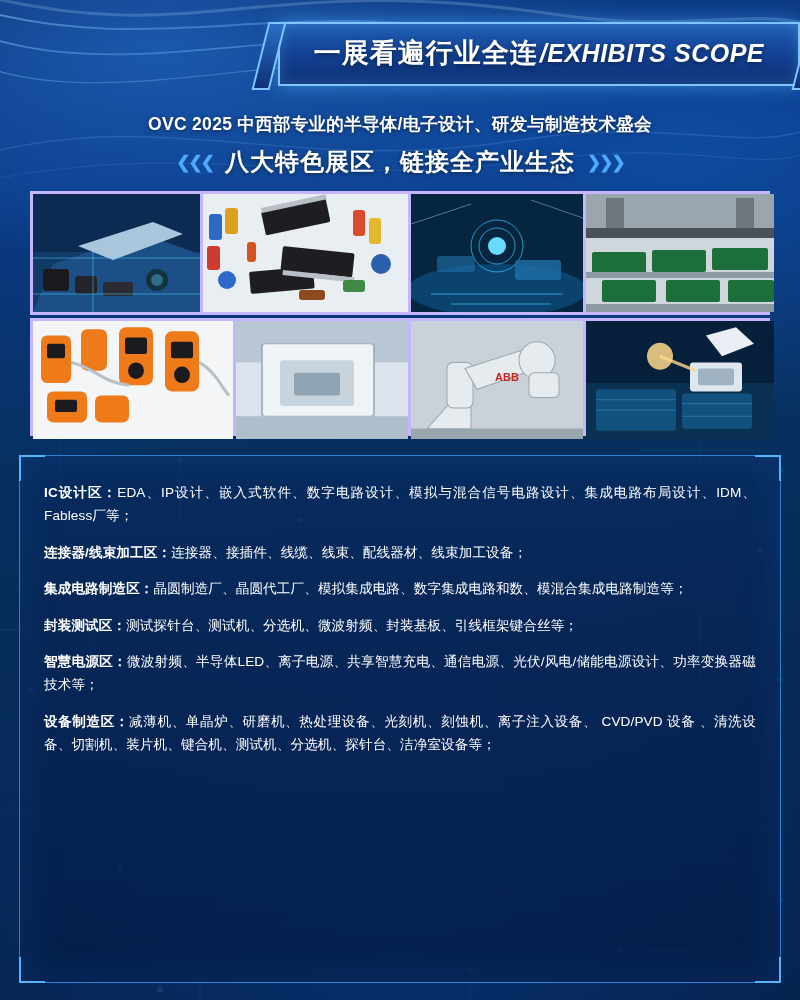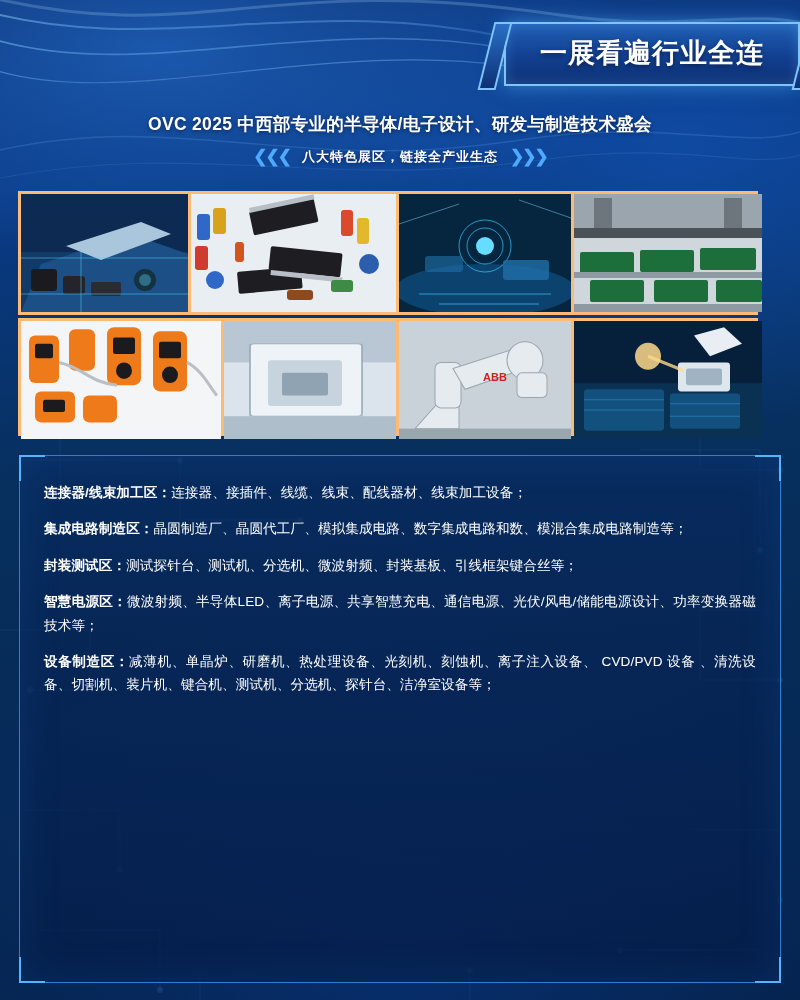--- a/index.html
+++ b/index.html
@@ -64,31 +64,31 @@
   .subhead {
     position: absolute; left: 0; top: 112px; width: 800px; text-align: center;
     color: #ffffff; font-size: 17.5px; font-weight: bold; letter-spacing: 0.3px;
     text-shadow: 0 1px 4px rgba(0,0,0,0.5);
   }
   .subhead2 {
     position: absolute; left: 0; top: 146px; width: 800px;
     display: flex; align-items: center; justify-content: center; gap: 12px;
   }
   .subhead2 .txt {
-    color: #ffffff; font-size: 13px; font-weight: bold; letter-spacing: 1px;
+    color: #ffffff; font-size: 24px; font-weight: bold; letter-spacing: 1px;
     text-shadow: 0 1px 4px rgba(0,0,0,0.5);
   }
   .chev { color: #4fa9ff; font-size: 17px; font-weight: bold; letter-spacing: -2px; }
 
   
   .gallery {
-    position: absolute; left: 18px; top: 191px; width: 740px; height: 242px;
+    position: absolute; left: 30px; top: 191px; width: 740px; height: 242px;
     display: grid; grid-template-columns: 167px 205px 172px 188px;
     grid-template-rows: 118px 118px; gap: 3px;
-    background: #fdba74; padding: 3px;
+    background: #c4b5fd; padding: 3px;
   }
   .gallery.row2 { grid-template-columns: 200px 172px 172px 188px; }
   .cell { position: relative; overflow: hidden; }
   .cell svg { position: absolute; inset: 0; width: 100%; height: 100%; }
 
   
   .panel {
     position: absolute; left: 19px; top: 455px; width: 762px; height: 528px;
     border: 1.5px solid #2f7fd0;
     background: linear-gradient(180deg, rgba(8,40,95,0.55), rgba(5,28,70,0.75));
@@ -159,20 +159,21 @@
         <circle cx="160" cy="560" r="3"></circle>
       <circle cx="620" cy="520" r="3"></circle>
         <circle cx="470" cy="540" r="3"></circle>
     </g>
   </svg>
 </div>
 
 <div class="ribbon-wrap">
   <div class="ribbon">
     <span class="cn">一展看遍行业全连</span>
+    <span class="en">/EXHIBITS SCOPE</span>
   </div>
 </div>
 
 <div class="subhead">OVC 2025 中西部专业的半导体/电子设计、研发与制造技术盛会</div>
 <div class="subhead2">
   <span class="chev">❮❮❮</span>
   <span class="txt">八大特色展区，链接全产业生态</span>
   <span class="chev">❯❯❯</span>
 </div>
 
@@ -333,20 +334,23 @@
 </div>
 
 <div class="panel">
   <span class="corner tl"></span>
   <span class="corner tr"></span>
   <span class="corner bl"></span>
   <span class="corner br"></span>
 
   <div class="items">
     <div class="item">
+      <p><span class="label">IC设计区：</span><span>EDA、IP设计、嵌入式软件、数字电路设计、模拟与混合信号电路设计、集成电路布局设计、IDM、Fabless厂等；</span></p>
+    </div>
+    <div class="item">
       <p><span class="label">连接器/线束加工区：</span><span>连接器、接插件、线缆、线束、配线器材、线束加工设备；</span></p>
     </div>
     <div class="item">
       <p><span class="label">集成电路制造区：</span><span>晶圆制造厂、晶圆代工厂、模拟集成电路、数字集成电路和数、模混合集成电路制造等；</span></p>
     </div>
     <div class="item">
       <p><span class="label">封装测试区：</span><span>测试探针台、测试机、分选机、微波射频、封装基板、引线框架键合丝等；</span></p>
     </div>
     <div class="item">
       <p><span class="label">智慧电源区：</span><span>微波射频、半导体LED、离子电源、共享智慧充电、通信电源、光伏/风电/储能电源设计、功率变换器磁技术等；</span></p>

